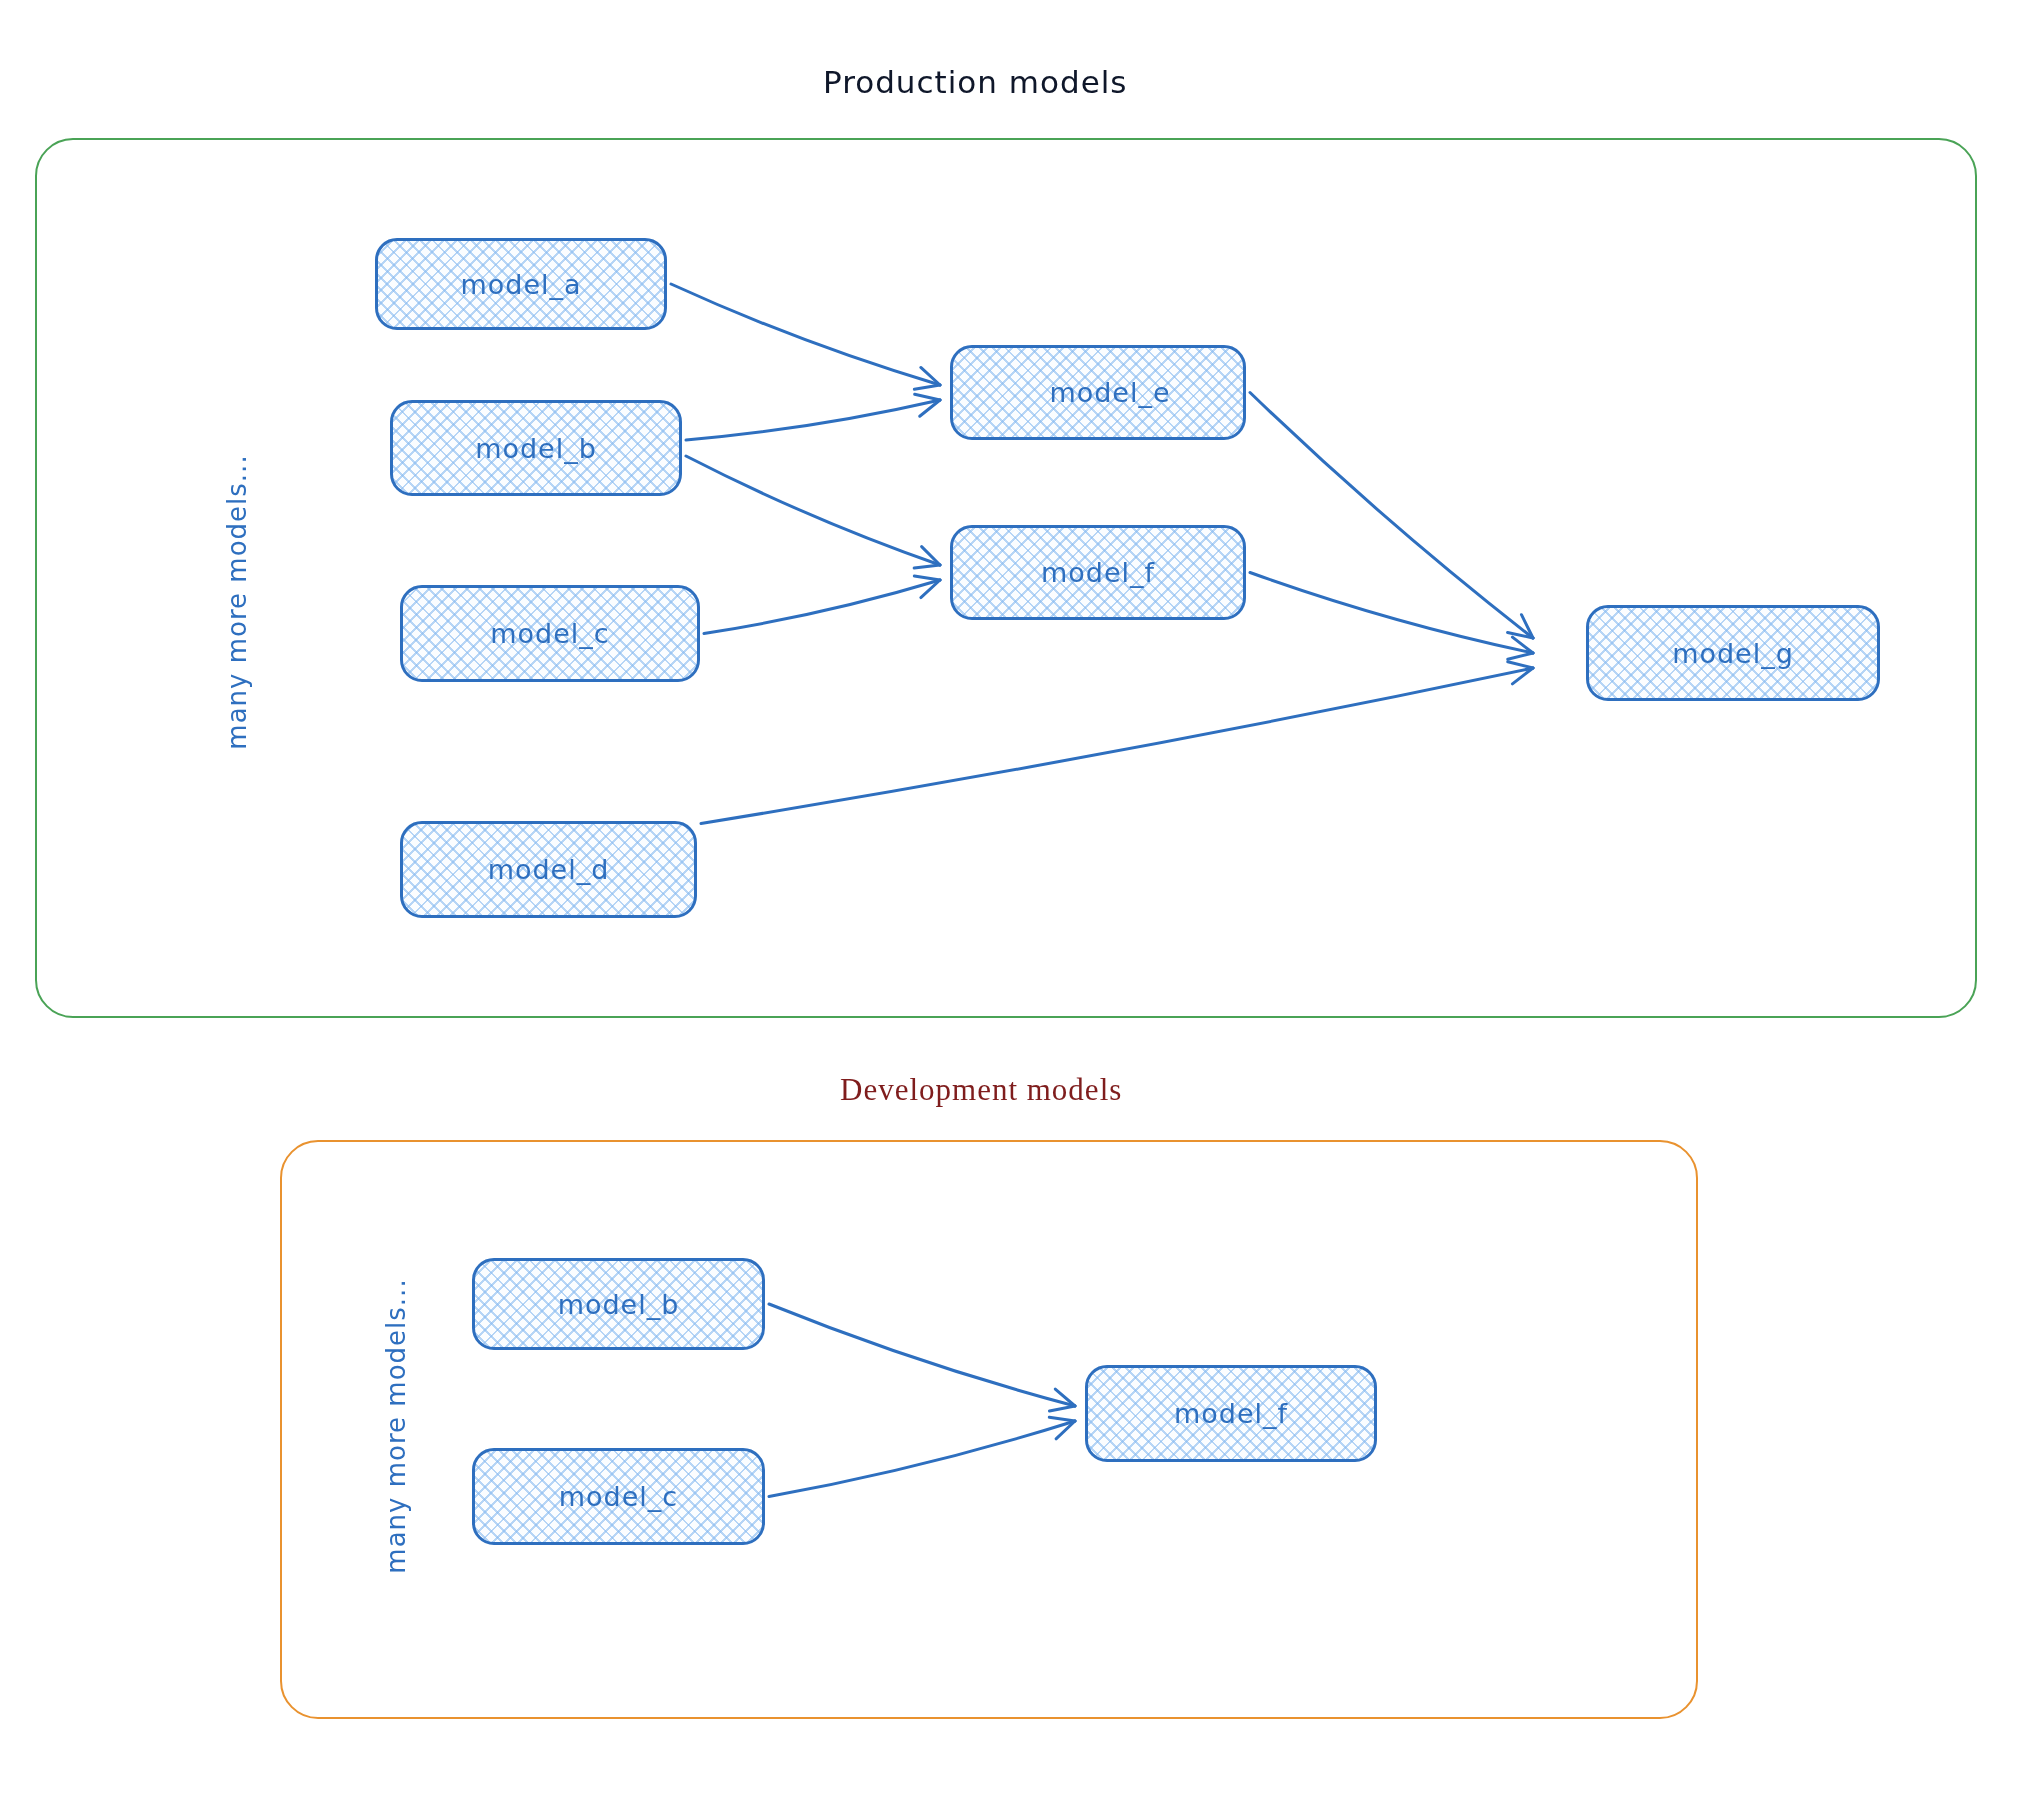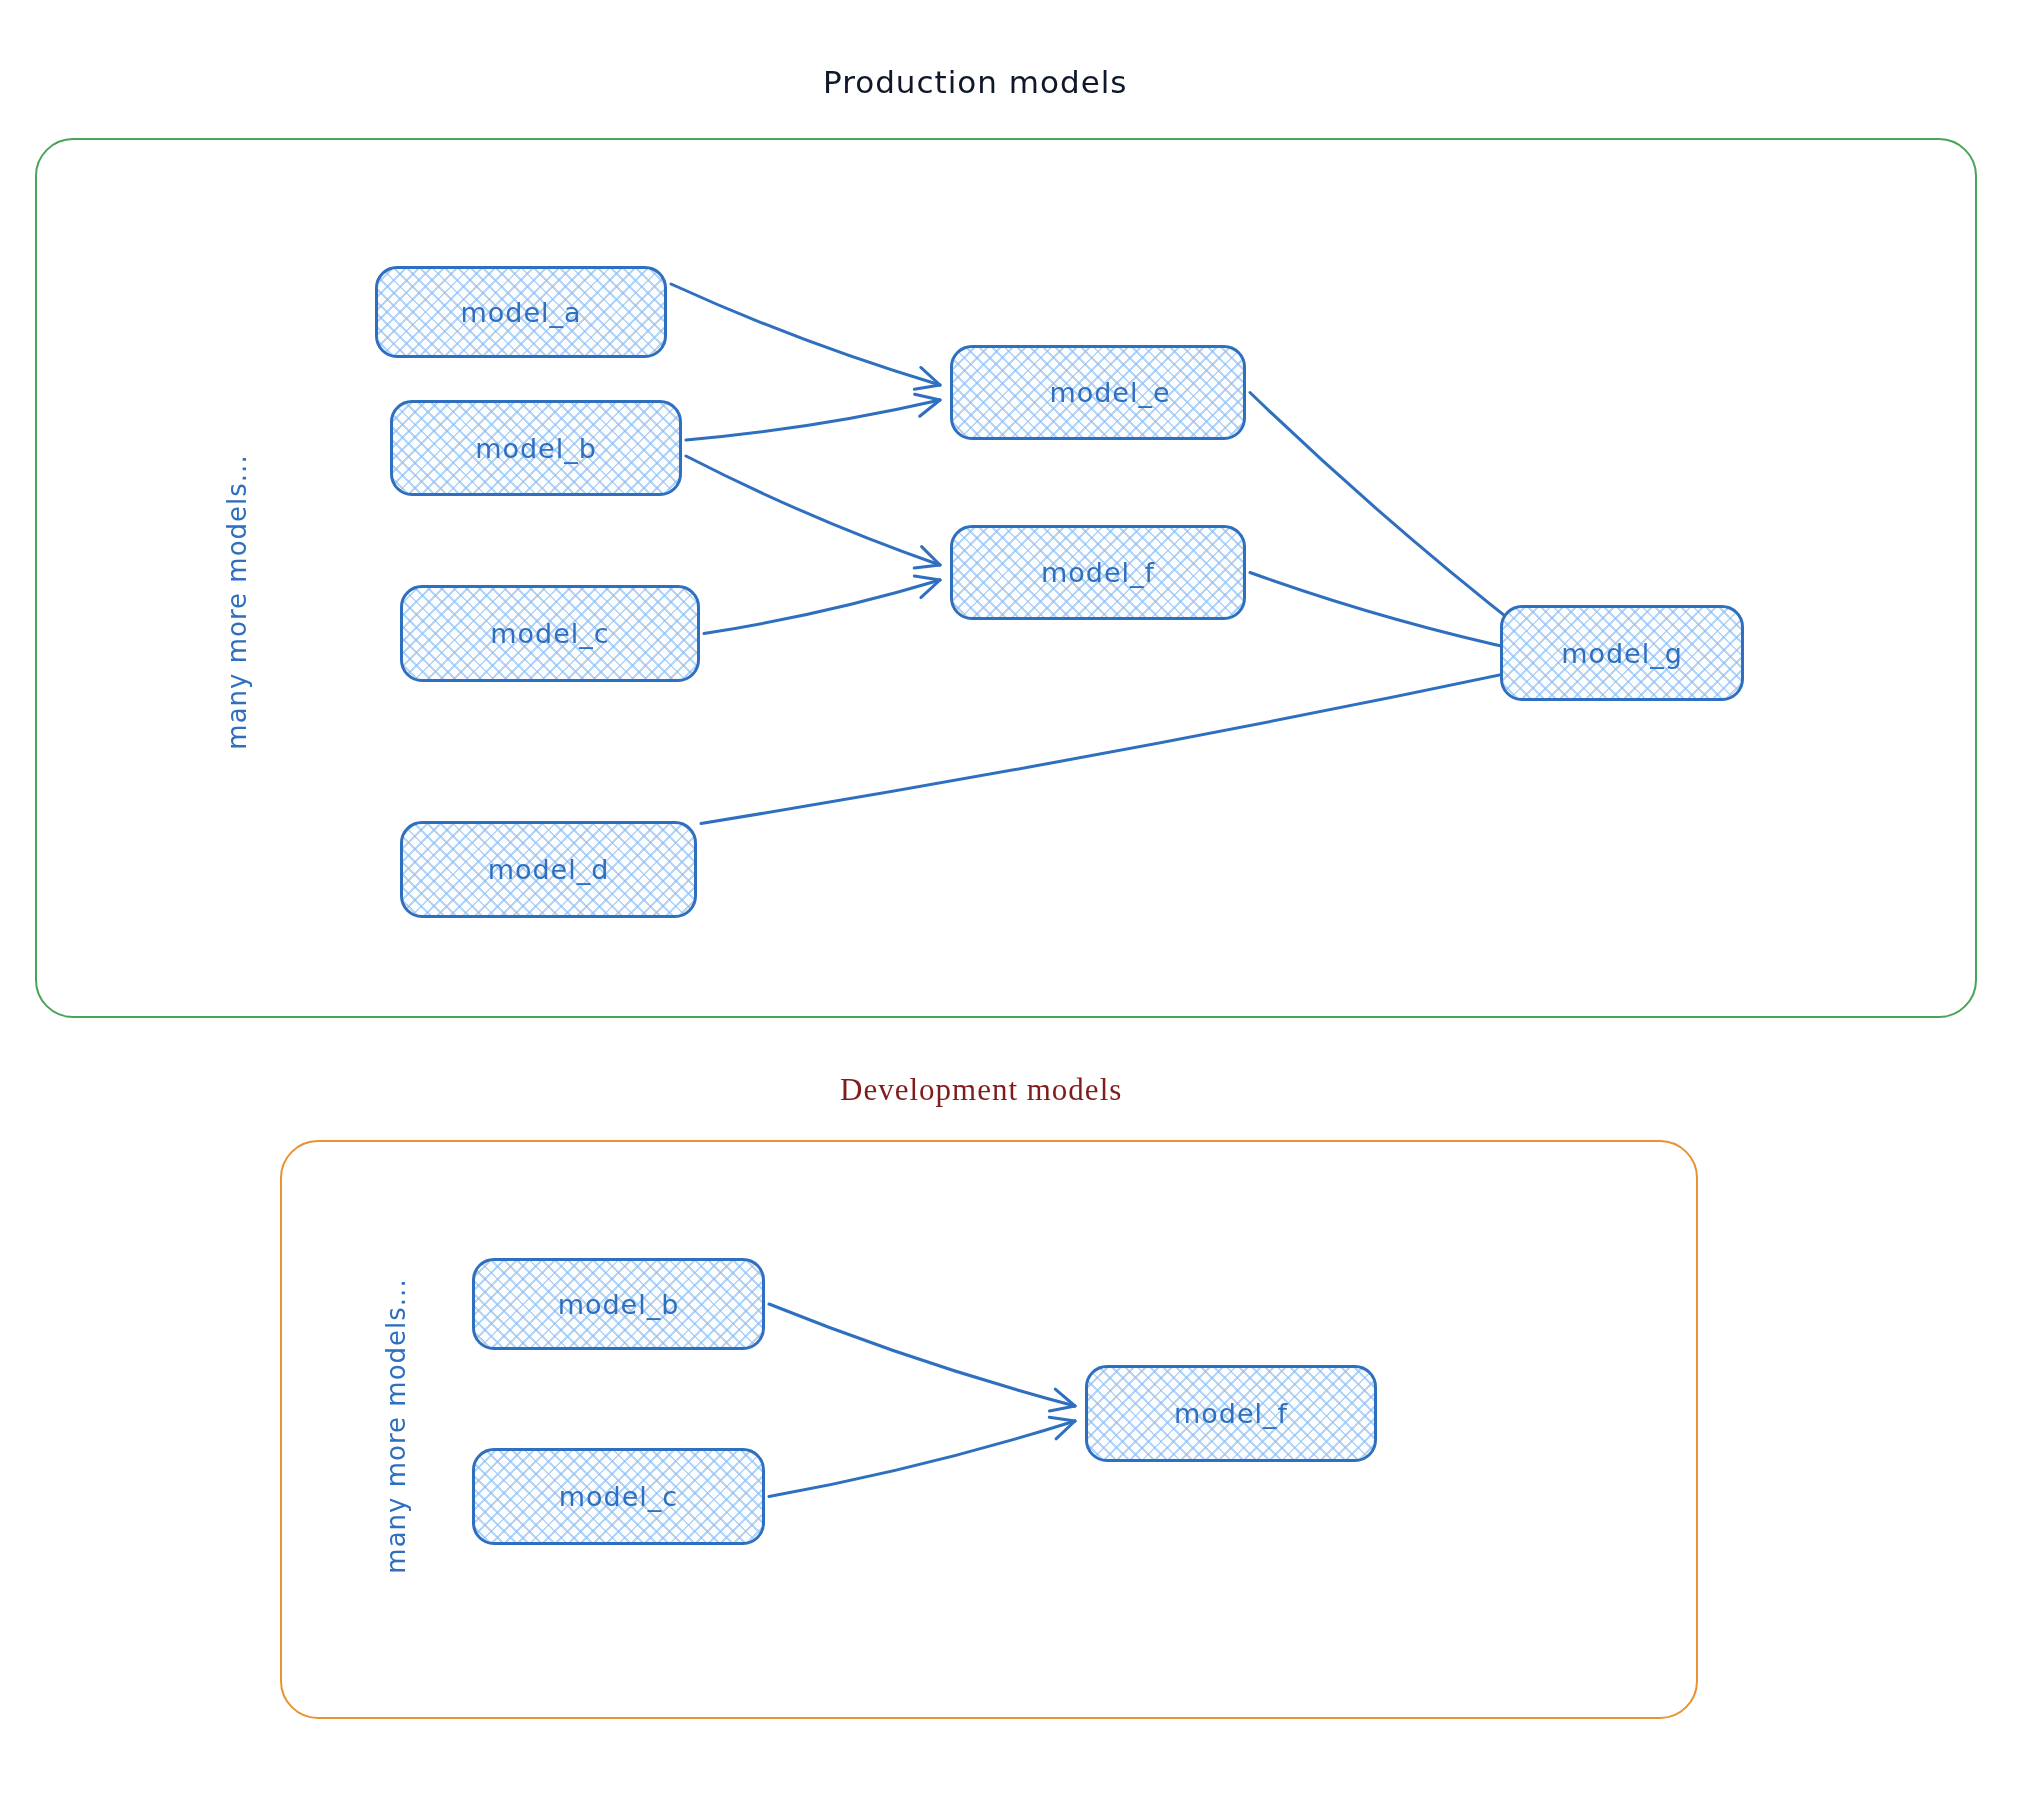--- a/index.html
+++ b/index.html
@@ -112,39 +112,39 @@
       <line x1="1533" y1="668" x2="1507.7551816628572" y2="661.7791361432147" class="edge"></line>
       <path d="M 769 1304 Q 918.8377223398317 1364.4868329805051 1075 1406" class="edge"></path>
       <line x1="1075" y1="1406" x2="1049.468752579631" y2="1410.914814865272" class="edge"></line>
       <line x1="1075" y1="1406" x2="1055.2796153613092" y2="1389.0557847717257" class="edge"></line>
       <path d="M 769 1496.5 Q 924.3954828782387 1468.4588445131265 1075 1421" class="edge"></path>
       <line x1="1075" y1="1421" x2="1056.0697886706434" y2="1438.8226569014248" class="edge"></line>
       <line x1="1075" y1="1421" x2="1049.2718251842578" y2="1417.2501972517737" class="edge"></line>
     </svg>
 
   <div id="nodes">
-      <div class="node" style="left: 375px; top: 238px; width: 292px; height: 92px; margin-top: 28px;">
+      <div class="node" style="left: 375px; top: 238px; width: 292px; height: 92px;">
         <span>model_a</span>
       </div>
       <div class="node" style="left: 390px; top: 400px; width: 292px; height: 96px;">
         <span>model_b</span>
       </div>
       <div class="node" style="left: 400px; top: 585px; width: 300px; height: 97px;">
         <span>model_c</span>
       </div>
       <div class="node" style="left: 400px; top: 775px; width: 297px; height: 97px; margin-top: 46px;">
         <span>model_d</span>
       </div>
       <div class="node" style="left: 950px; top: 345px; width: 296px; height: 95px; padding-left: 24px;">
         <span>model_e</span>
       </div>
       <div class="node" style="left: 950px; top: 525px; width: 296px; height: 95px;">
         <span>model_f</span>
       </div>
-      <div class="node" style="left: 1500px; top: 605px; width: 244px; height: 96px;">
+      <div class="node" style="left: 1586px; top: 605px; width: 294px; height: 96px;">
         <span>model_g</span>
       </div>
       <div class="node" style="left: 472px; top: 1258px; width: 293px; height: 92px;">
         <span>model_b</span>
       </div>
       <div class="node" style="left: 472px; top: 1448px; width: 293px; height: 97px;">
         <span>model_c</span>
       </div>
       <div class="node" style="left: 1085px; top: 1365px; width: 292px; height: 97px;">
         <span>model_f</span>

